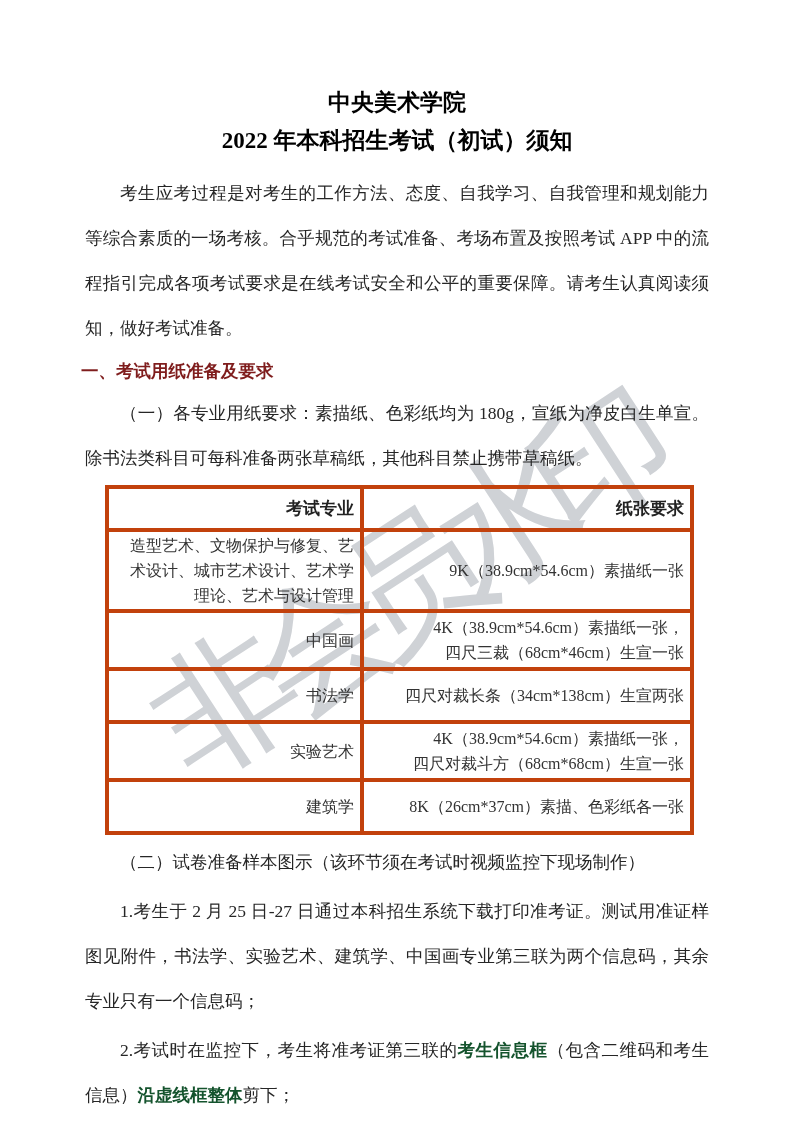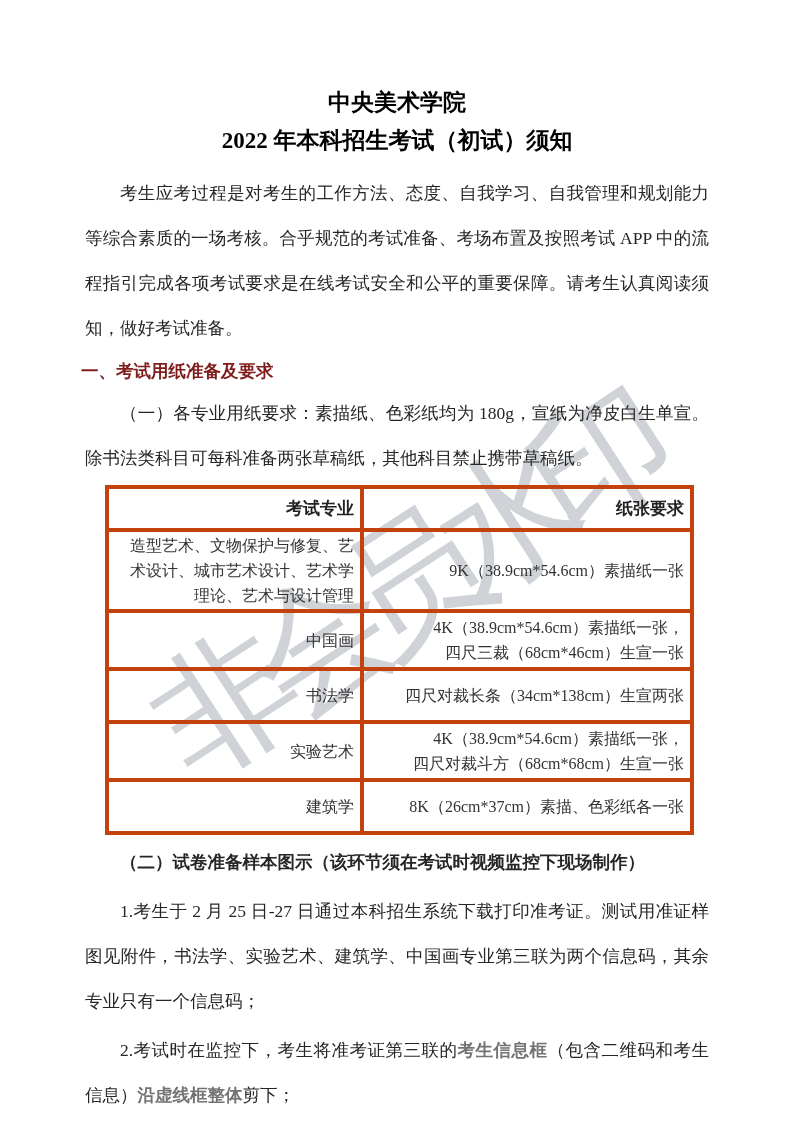--- a/index.html
+++ b/index.html
@@ -76,22 +76,22 @@
   .paper-table th {
     font-size: 17px;
     font-weight: bold;
     padding: 7px 6px;
     color: #222222;
   }
   .paper-table tr.lines-3 td { padding: 1px 6px; }
   .paper-table tr.lines-2 td { padding: 2px 6px; }
   .paper-table tr.lines-1 td { padding: 12px 6px; }
   .paper-table td.req { white-space: pre-line; }
-  .after-table { margin-top: 5px; font-weight: bold; }
-  .seg-bold { font-weight: bold; color: #737373; }
+  .after-table { margin-top: 5px; }
+  .seg-bold { font-weight: bold; color: #14532d; }
 </style>
 </head>
 <body>
 
 <div class="page">
 
   <div class="watermark" style="color: rgb(207, 210, 214);">非会员水印</div>
 
   <div class="content">
 

